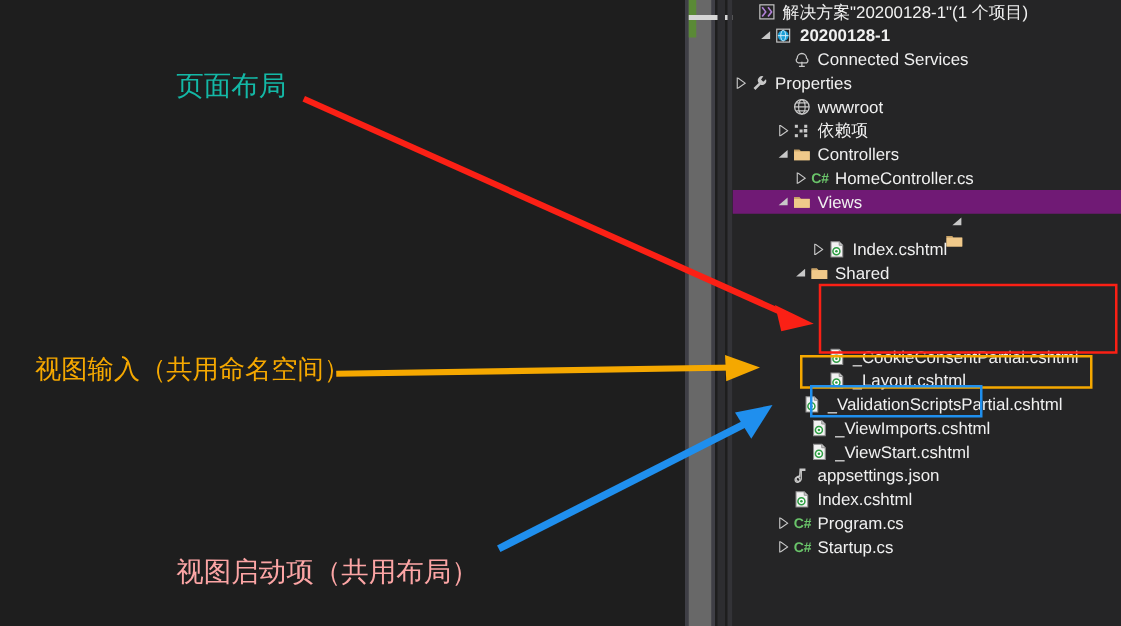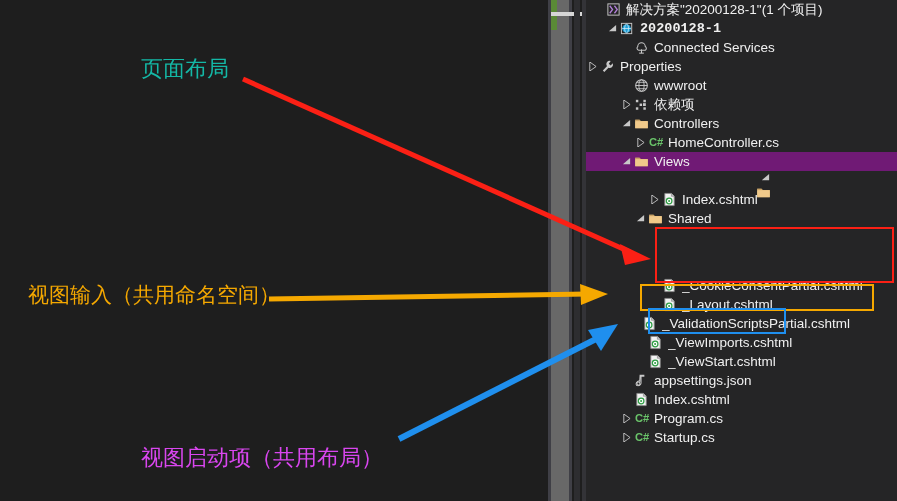--- a/index.html
+++ b/index.html
@@ -12,21 +12,21 @@
   #annotation-canvas{
     position:absolute;left:0;top:0;width:897px;height:501px;
     pointer-events:none;z-index:40;
   }
   .anno-label{
     position:absolute;z-index:45;white-space:nowrap;
     font-family:"DejaVu Sans","Liberation Sans",sans-serif;
   }
   #label-layout{left:141px;top:54px;color:#14b8a6;font-size:22px;}
   #label-viewimports{left:28px;top:281px;color:#f5a800;font-size:21px;}
-  #label-viewstart{left:141px;top:443px;color:#d946ef;font-size:22px;}
+  #label-viewstart{left:141px;top:443px;color:#fca5a5;font-size:22px;}
 
   
   #scroll-strip{
     position:absolute;left:548px;top:0;width:38px;height:501px;z-index:10;
   }
   #scroll-gutter{
     position:absolute;left:0;top:0;width:24px;height:501px;background:#3f3f46;
   }
   #scroll-thumb{
     position:absolute;left:3px;top:0;width:18px;height:501px;background:#686868;
@@ -81,21 +81,21 @@
       <div class="tree-row" style="padding-left: 6px;">
         <span class="expander"></span>
         <span class="icon">
           <svg width="15" height="15" viewBox="0 0 16 16">
             <rect x="2" y="2" width="12" height="12" fill="none" stroke="#c8c8c8" stroke-width="1"></rect>
             <path d="M4 4 L7 8 L4 12 M9 4 L12 8 L9 12" fill="none" stroke="#b180d7" stroke-width="1.4"></path>
           </svg>
         </span>
         <span class="label">解决方案"20200128-1"(1 个项目)</span>
       </div>
-      <div class="tree-row" style="padding-left: 20px; font-family: Liberation Mono, monospace;">
+      <div class="tree-row" style="padding-left: 20px;">
         <span class="expander">
           <svg width="9" height="9" viewBox="0 0 10 10">
             <polygon points="1,8 9,8 9,1" fill="#c8c8c8"></polygon>
           </svg>
         </span>
         <span class="icon">
           <svg width="15" height="15" viewBox="0 0 16 16">
             <rect x="1.5" y="2.5" width="11" height="11" fill="none" stroke="#c8c8c8" stroke-width="1"></rect>
             <circle cx="7" cy="8" r="4.6" fill="#1c9fd6"></circle>
             <ellipse cx="7" cy="8" rx="2.1" ry="4.6" fill="none" stroke="#d8eefb" stroke-width="0.8"></ellipse>

